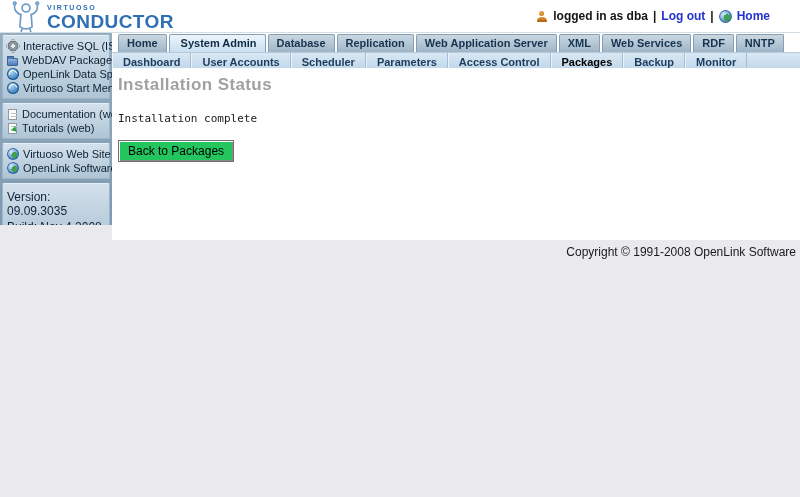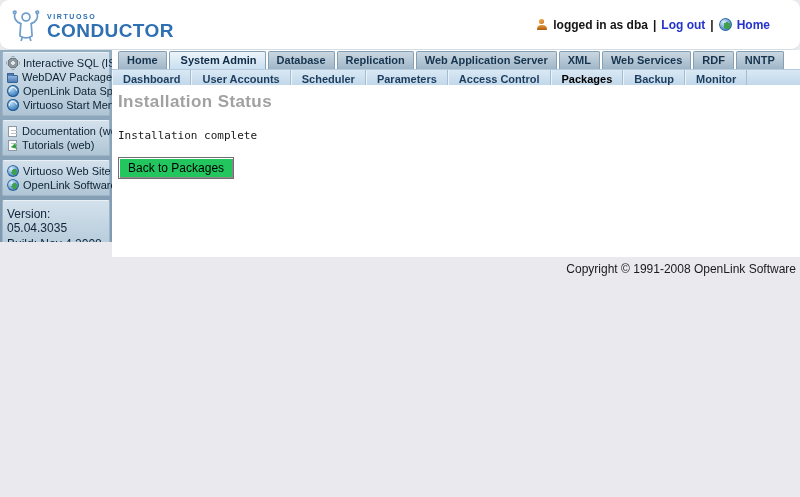--- a/index.html
+++ b/index.html
@@ -1,20 +1,20 @@
 <!DOCTYPE html>
 <html><head>
 <meta charset="utf-8">
 <style>
   html,body{margin:0;padding:0;}
   body{font-family:"Liberation Sans",sans-serif;}
   .page{width:800px;height:497px;overflow:hidden;background:#e9e9ee;position:relative;}
 
   
-  .header{height:50px;background:#fff;display:flex;justify-content:space-between;align-items:center;box-sizing:border-box;border-bottom:1px solid #d4dde4;border-radius:9px;}
+  .header{height:33px;background:#fff;display:flex;justify-content:space-between;align-items:center;box-sizing:border-box;border-bottom:1px solid #d4dde4;}
   .logo{display:flex;align-items:flex-start;padding-left:6px;cursor:pointer;}
   .logo svg{display:block;}
   .logo-text{margin-left:1px;line-height:1;padding-top:4px;}
   .logo-small{font-size:7px;font-weight:bold;letter-spacing:1.6px;color:#2a6db5;}
   .logo-main{font-size:19px;font-weight:bold;letter-spacing:.4px;color:#2f6fb3;margin-top:1px;}
   .header-right{display:flex;align-items:center;gap:5px;font-size:12px;font-weight:bold;color:#151515;margin-right:30px;}
   .hlink{color:#2333cc;cursor:pointer;text-decoration:none;}
   .user-icon{width:12px;height:11px;position:relative;display:inline-block;}
   .user-icon::before{content:"";position:absolute;left:3px;top:0;width:5px;height:5px;border-radius:50%;background:radial-gradient(circle at 35% 35%,#f0a94f,#c06a14);}
   .user-icon::after{content:"";position:absolute;left:1px;bottom:0;width:10px;height:5px;border-radius:5px 5px 1px 1px;background:linear-gradient(#e89a3c,#a85c10);}
@@ -147,21 +147,21 @@
             <span class="sb-icon ic-globe-earth-icon"></span>
             <span>Virtuoso Web Site</span>
           </div>
 
           <div class="sb-item">
             <span class="sb-icon ic-globe-earth-icon"></span>
             <span>OpenLink Software</span>
           </div>
         </div>
       <div class="sb-box sb-version">
-        <div>Version: 05.04.3035</div>
+        <div>Version: 09.09.3035</div>
         <div>Build: Nov 4 2008</div>
       </div>
     </div>
 
     <div class="main">
       <div class="tabrow1">
 
           <div class="tab1">
             <span>Home</span>
           </div>

